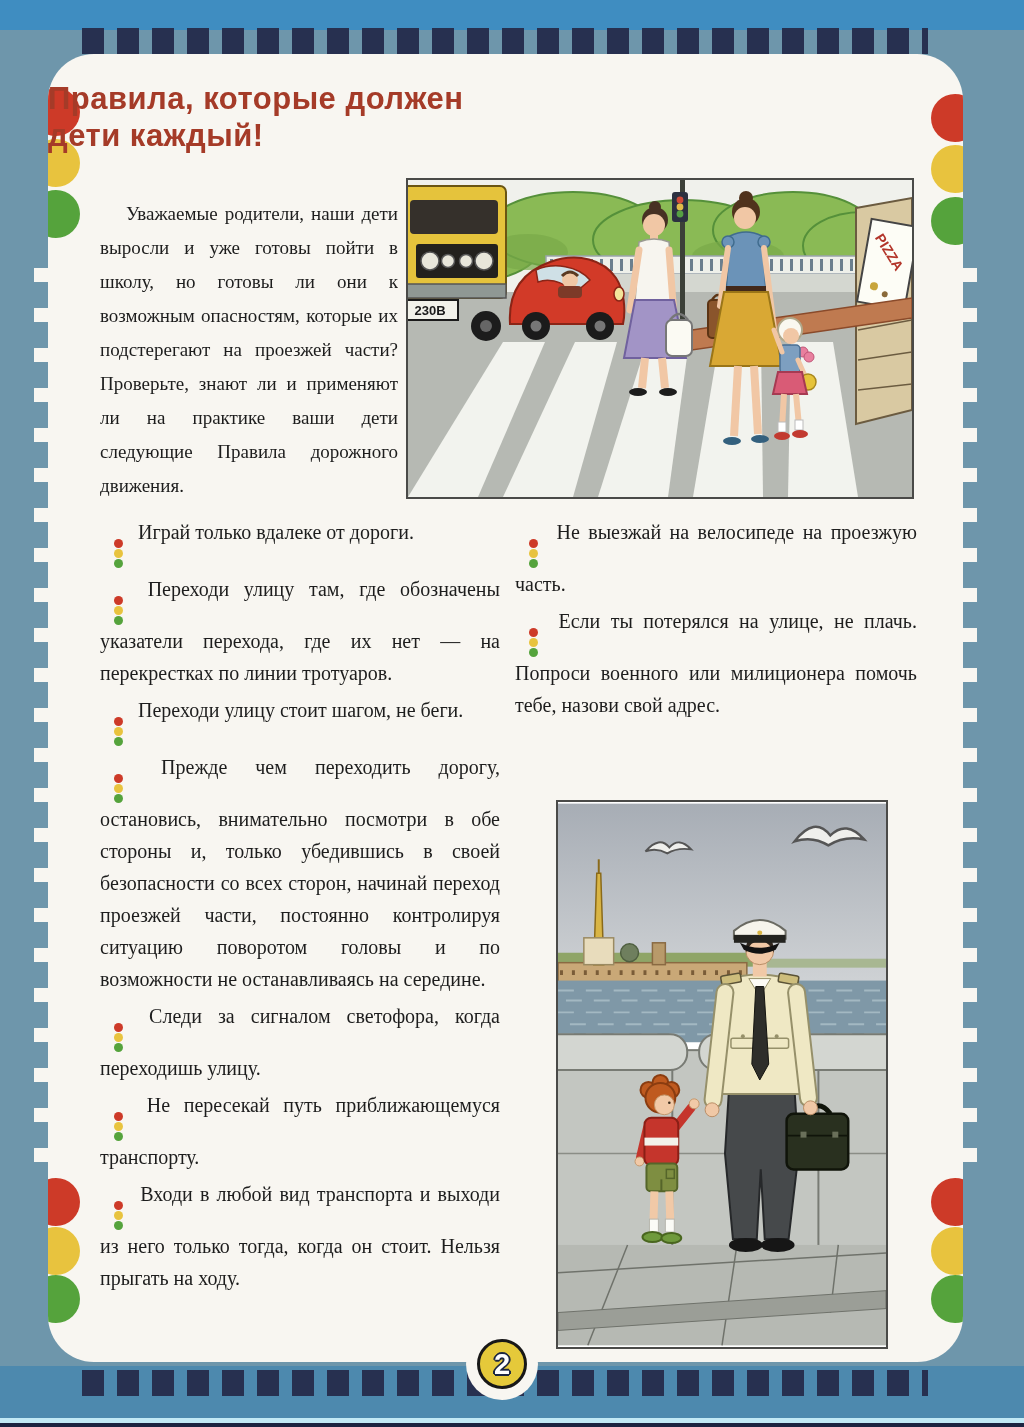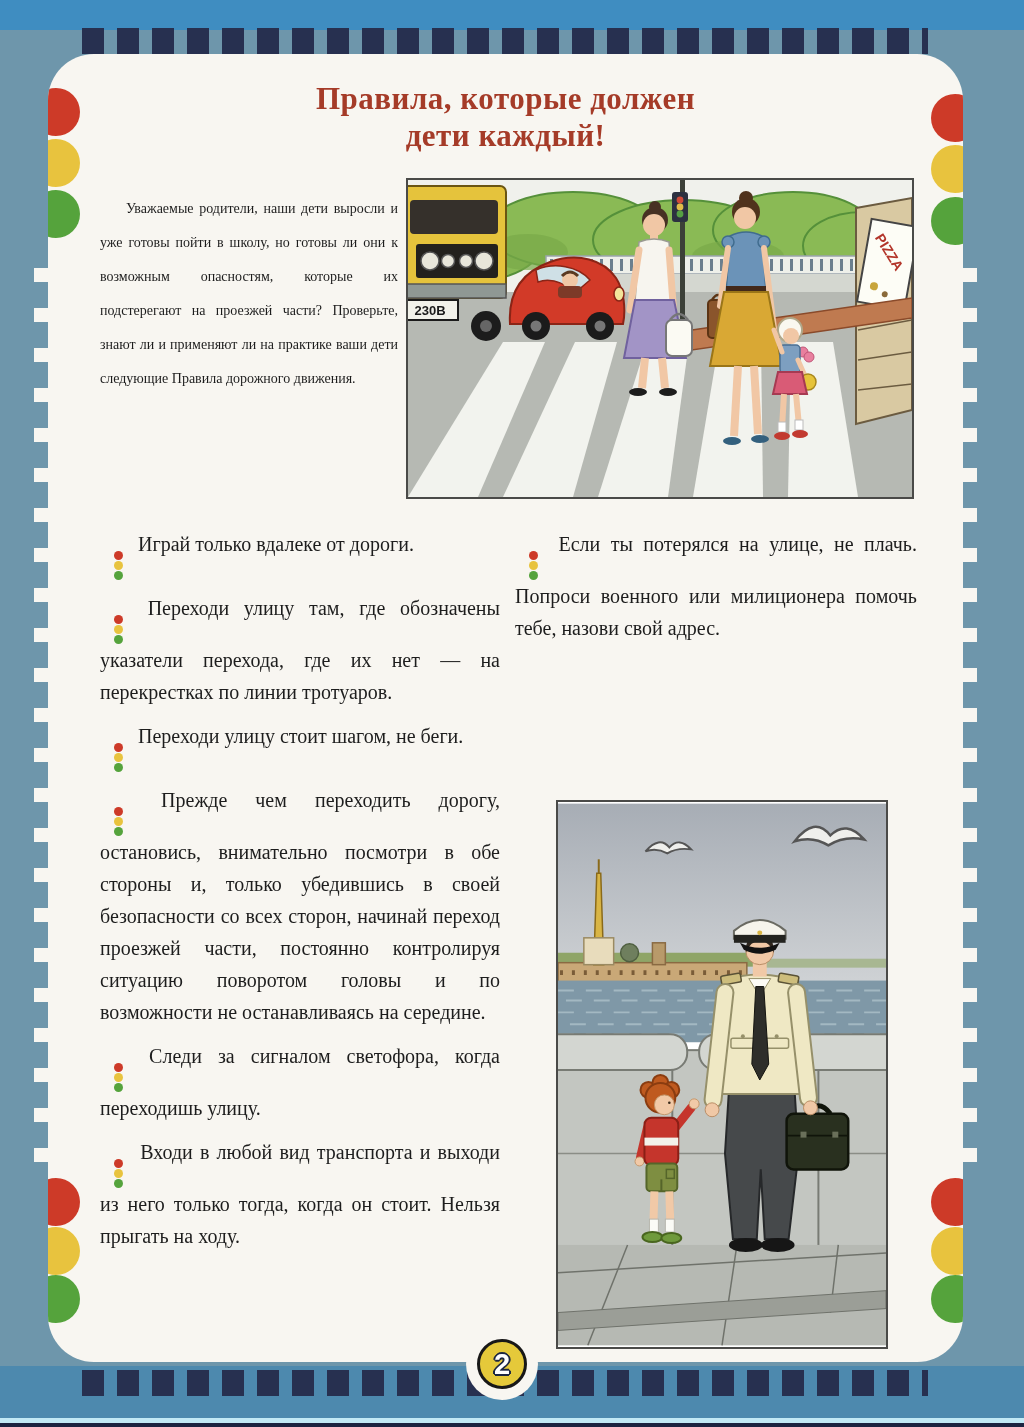--- a/index.html
+++ b/index.html
@@ -22,36 +22,36 @@
 
   
   .page { position:absolute; left:48px; top:54px; width:915px; height:1308px;
           background:#f8f6f1; border-radius:46px; overflow:hidden; }
 
   .corner-dot { position:absolute; width:48px; height:48px; border-radius:50%; }
   .c-red    { background:#cd3a28; }
   .c-yellow { background:#e8c33e; }
   .c-green  { background:#55a33c; }
 
-  .page-title { position:absolute; left:0; top:26px; width:100%; text-align:center;
-                font-family:Liberation Serif, serif; font-weight:bold;
+  .page-title { position:absolute; left:0; top:26px; width:100%; text-align:left;
+                font-family:Liberation Sans, sans-serif; font-weight:bold;
                 font-size:31px; line-height:37px; color:#a53b28; letter-spacing:0.5px; }
 
   .intro { position:absolute; left:52px; top:124px; width:298px;
-           font-size:14px; line-height:34px; text-align:justify; text-indent:26px; }
+           font-size:19px; line-height:34px; text-align:justify; text-indent:26px; }
 
   .illus { position:absolute; border:2px solid #4a4a48; background:#fff; box-sizing:border-box; }
   .illus-top    { left:358px; top:124px; width:508px; height:321px; }
   .illus-bottom { left:508px; top:746px; width:332px; height:549px; }
   .illus svg { display:block; width:100%; height:100%; }
 
   .rules-col { position:absolute; top:462px; font-size:20px; line-height:32px; text-align:justify; }
   .col-left  { left:52px;  width:400px; }
   .col-right { left:467px; width:402px; }
-  .rule { margin:12px 0 5px 0; text-indent:14px; }
+  .rule { margin:0 0 5px 0; text-indent:14px; }
   .tl { display:inline-flex; flex-direction:column; gap:1px; vertical-align:-9px; margin-right:10px; }
   .tl i { width:9px; height:9px; border-radius:50%; display:block; }
   .tl .r { background:#cd3a28; } .tl .y { background:#e8c33e; } .tl .g { background:#55a33c; }
 
   .badge-halo { position:absolute; left:466px; top:1328px; width:72px; height:72px;
                 border-radius:50%; background:#f8f6f1; }
   .page-badge { position:absolute; left:477px; top:1339px; width:50px; height:50px; box-sizing:border-box;
                 border-radius:50%; background:#e5c93a; border:3px solid #181818;
                 font-family:"Liberation Sans", sans-serif; font-weight:bold; font-size:29px;
                 color:#ffffff; display:flex; align-items:center; justify-content:center;
@@ -257,35 +257,51 @@
 
         <p class="rule">
           <span class="tl">
             <i class="r"></i>
             <i class="y"></i>
             <i class="g"></i>
           </span>
           <span class="rule-text">Следи за сигналом светофора, когда переходишь улицу.</span>
         </p>
 
+        <p class="rule">
+          <span class="tl">
+            <i class="r"></i>
+            <i class="y"></i>
+            <i class="g"></i>
+          </span>
+          <span class="rule-text">Не пересекай путь приближающемуся транспорту.</span>
+        </p>
 
 
         <p class="rule">
           <span class="tl">
             <i class="r"></i>
             <i class="y"></i>
             <i class="g"></i>
           </span>
           <span class="rule-text">Входи в любой вид транспорта и выходи из него только тогда, когда он стоит. Нельзя прыгать на ходу.</span>
         </p>
 
       </div>
     <div class="rules-col col-right">
 
 
+        <p class="rule">
+          <span class="tl">
+            <i class="r"></i>
+            <i class="y"></i>
+            <i class="g"></i>
+          </span>
+          <span class="rule-text">Не выезжай на велосипеде на проезжую часть.</span>
+        </p>
 
         <p class="rule">
           <span class="tl">
             <i class="r"></i>
             <i class="y"></i>
             <i class="g"></i>
           </span>
           <span class="rule-text">Если ты потерялся на улице, не плачь. Попроси военного или милиционера помочь тебе, назови свой адрес.</span>
         </p>
       </div>

